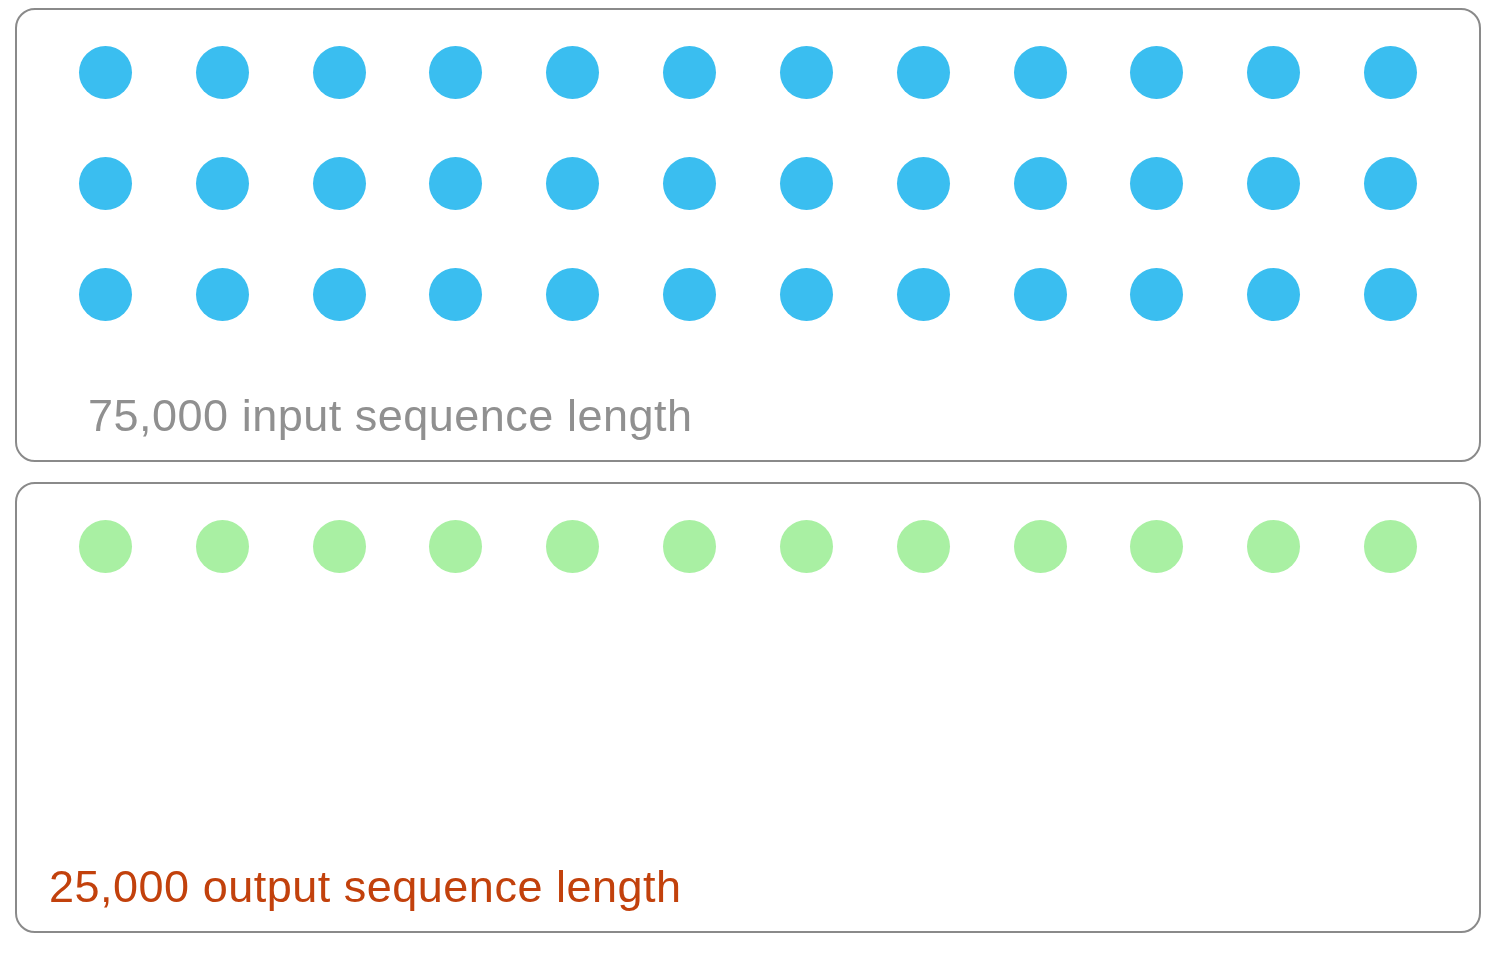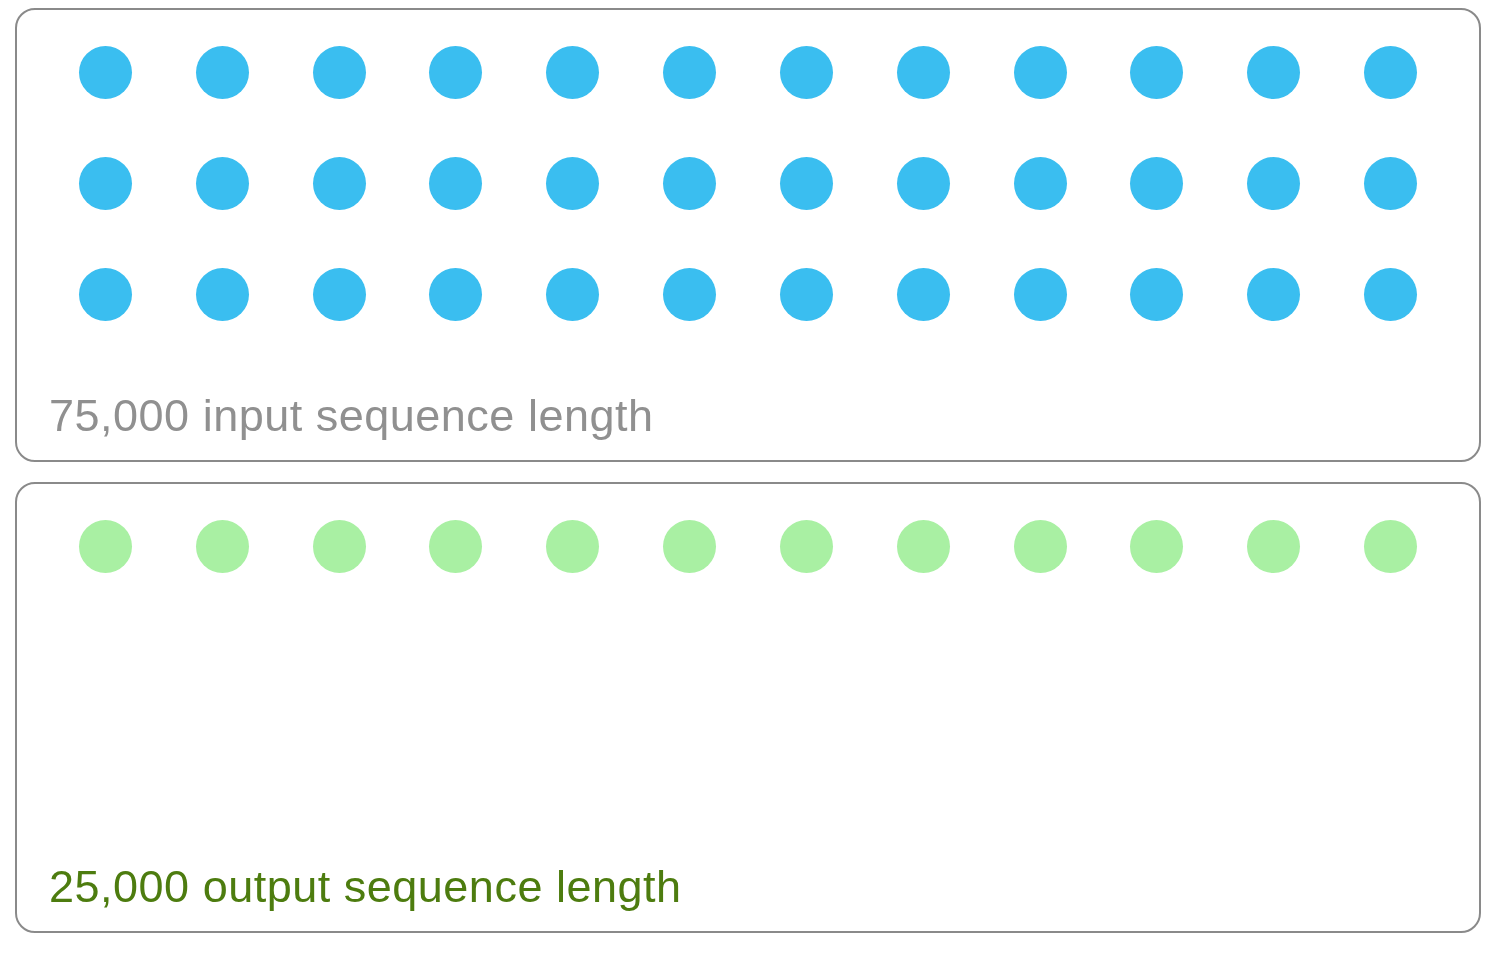--- a/index.html
+++ b/index.html
@@ -97,36 +97,36 @@
           <span class="dot" style="background: rgb(58, 190, 240);"></span>
           <span class="dot" style="background: rgb(58, 190, 240);"></span>
           <span class="dot" style="background: rgb(58, 190, 240);"></span>
           <span class="dot" style="background: rgb(58, 190, 240);"></span>
           <span class="dot" style="background: rgb(58, 190, 240);"></span>
           <span class="dot" style="background: rgb(58, 190, 240);"></span>
           <span class="dot" style="background: rgb(58, 190, 240);"></span>
           <span class="dot" style="background: rgb(58, 190, 240);"></span>
         </div>
       </div>
-    <div class="panel-label" style="color: rgb(144, 144, 144);">75,000 input sequence length</div>
+    <div class="panel-label" style="color: rgb(144, 144, 144); margin-left: 39px;">75,000 input sequence length</div>
   </section>
 
   <section class="panel output-panel" style="border-color: rgb(138, 138, 138);">
     <div class="dots-grid">
         <div class="dot-row">
           <span class="dot" style="background: rgb(169, 240, 163);"></span>
           <span class="dot" style="background: rgb(169, 240, 163);"></span>
           <span class="dot" style="background: rgb(169, 240, 163);"></span>
           <span class="dot" style="background: rgb(169, 240, 163);"></span>
           <span class="dot" style="background: rgb(169, 240, 163);"></span>
           <span class="dot" style="background: rgb(169, 240, 163);"></span>
           <span class="dot" style="background: rgb(169, 240, 163);"></span>
           <span class="dot" style="background: rgb(169, 240, 163);"></span>
           <span class="dot" style="background: rgb(169, 240, 163);"></span>
           <span class="dot" style="background: rgb(169, 240, 163);"></span>
           <span class="dot" style="background: rgb(169, 240, 163);"></span>
           <span class="dot" style="background: rgb(169, 240, 163);"></span>
         </div>
       </div>
-    <div class="panel-label" style="color: #4d7c0f;">25,000 output sequence length</div>
+    <div class="panel-label" style="color: #c2410c;">25,000 output sequence length</div>
   </section>
 
 </div>
 
 </body></html>

